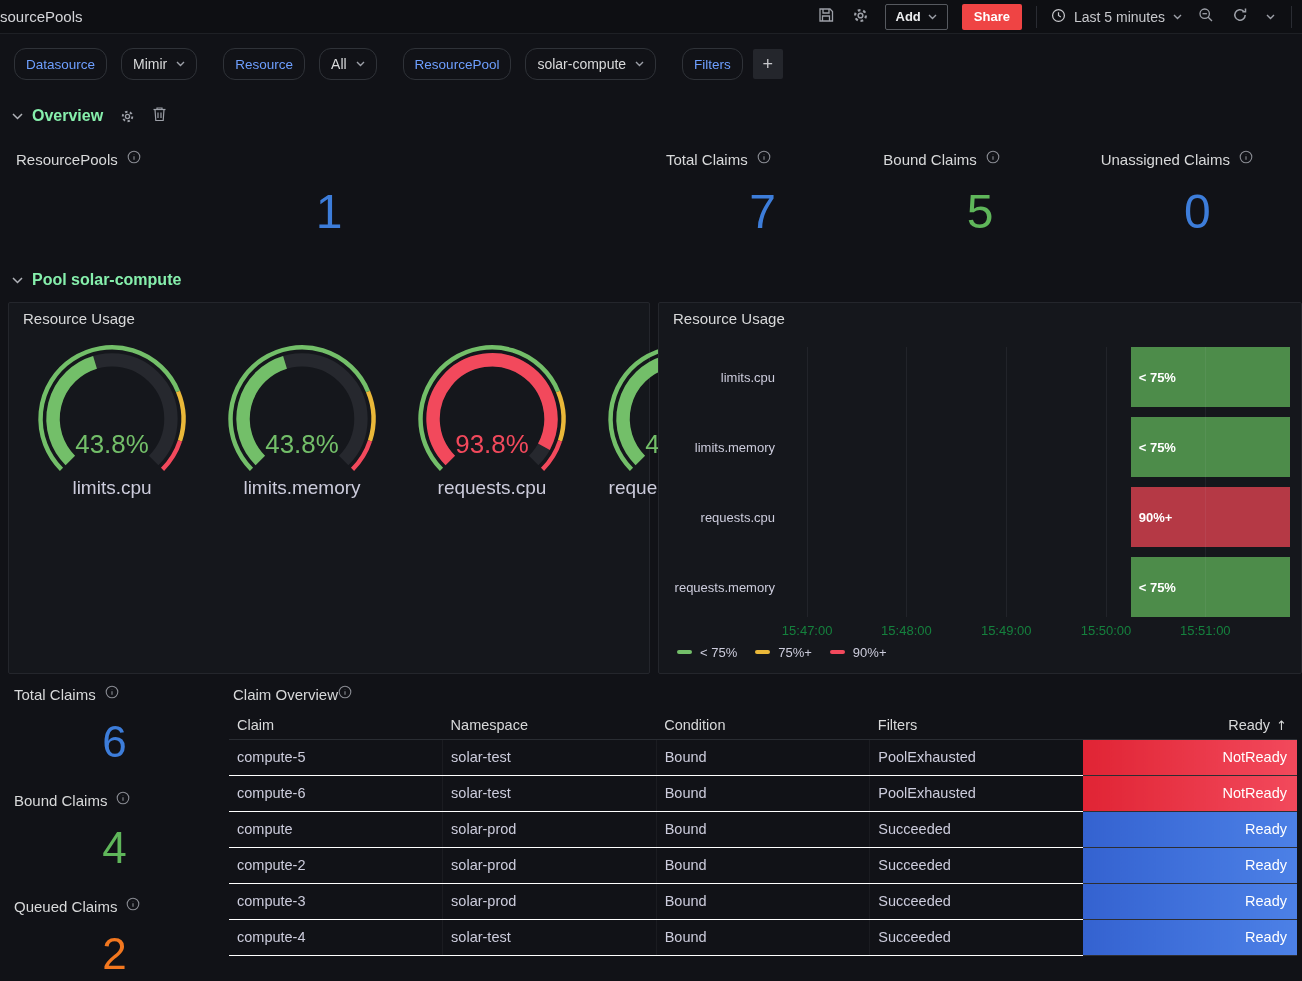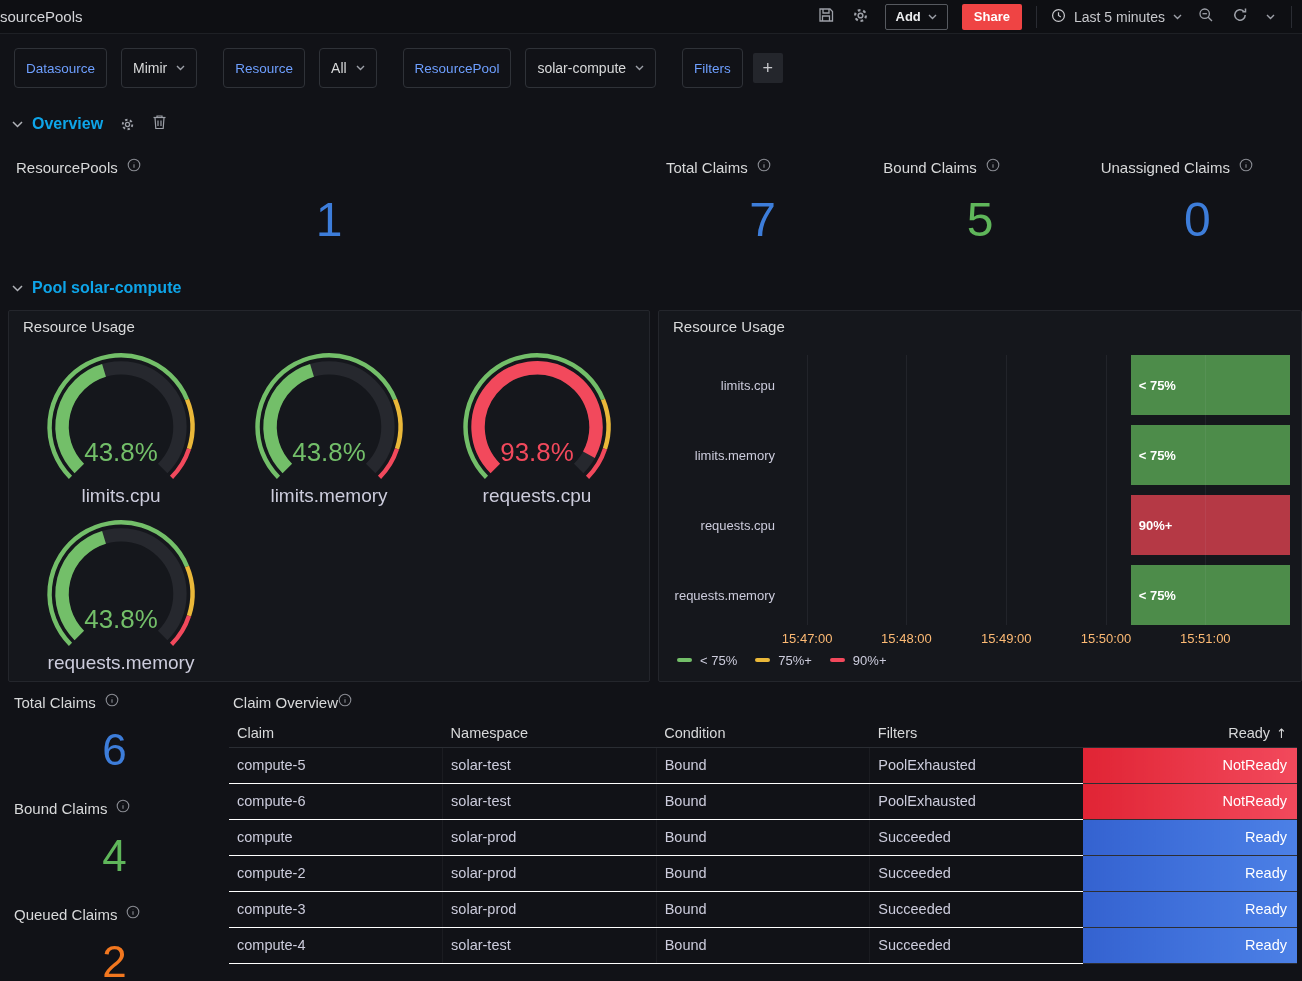--- a/index.html
+++ b/index.html
@@ -19,70 +19,70 @@
   .share-btn { height:26px; padding:0 12px; background:#ef4444; border:none; border-radius:2px;
     color:#FFFFFF; font-size:13px; font-weight:600; cursor:pointer; font-family:inherit; }
   .tb-divider { width:1px; height:22px; background:#2A2C33; }
   .time-btn { display:flex; align-items:center; gap:8px; background:none; border:none;
     color:#C7C8CC; font-size:14px; font-weight:500; cursor:pointer; font-family:inherit; }
   .chev { color:#9DA0A8; display:flex; }
 
   
   .vars-row { display:flex; align-items:center; padding:14px 0 12px 14px; }
   .var-group { display:flex; align-items:center; gap:14px; margin-right:26px; }
-  .var-box { height:40px; display:flex; align-items:center; gap:9px; padding:0 11px;
-    border:1px solid #2F3238; border-radius:4px; cursor:pointer; }
+  .var-box { height:32px; display:flex; align-items:center; gap:9px; padding:0 11px;
+    border:1px solid #2F3238; border-radius:12px; cursor:pointer; }
   .var-label { color:#6E9FFF; font-size:13.5px; font-weight:500; }
   .var-value { color:#D8D9DA; font-size:14px; font-weight:500; }
   .filters-box { margin-right:10px; }
   .plus-btn { width:30px; height:30px; display:flex; align-items:center; justify-content:center;
     background:#24262C; border:none; border-radius:2px; color:#C7C8CC; font-size:18px;
     cursor:pointer; line-height:1; }
 
   
   .section-header { display:flex; align-items:center; gap:9px; padding-left:12px;
     height:28px; margin-top:10px; cursor:pointer; }
-  .section-title { font-size:16px; font-weight:600; color:#0ea5e9; }
+  .section-title { font-size:16px; font-weight:600; color:#86efac; }
   .sec-icon { display:flex; align-items:center; color:#9DA0A8; margin-left:8px; cursor:pointer; }
 
   
   .stats-row { display:flex; gap:8px; padding:0 0 0 8px; height:112px; margin-top:14px; }
   .stat-panel { display:flex; flex-direction:column; }
   .stat-panel.wide { width:642px; }
   .stat-panel.slim { flex:1; }
   .stat-head { display:flex; align-items:center; gap:9px; padding:6px 0 0 8px; }
   .stat-title { font-size:15px; font-weight:500; color:#D8D9DA; }
   .stat-value { flex:1; display:flex; align-items:center; justify-content:center;
     font-size:48px; font-weight:500; line-height:1; }
 
   
   .panels-row { display:flex; gap:8px; padding-left:8px; height:372px; margin-top:8px; }
   .panel { background:#15171C; border:1px solid #24262C; border-radius:2px; }
   .gauge-panel { width:642px; padding:7px 8px 6px; display:flex; flex-direction:column; }
   .panel-title { font-size:15px; font-weight:500; color:#D8D9DA; padding-left:6px; cursor:pointer; }
-  .gauge-grid { flex:1; display:grid; grid-template-columns:1fr 1fr 1fr; grid-template-rows:1fr 1fr;
+  .gauge-grid { flex:1; display:grid; grid-template-columns:1fr 1fr 1fr 1fr; grid-template-rows:1fr 1fr;
     row-gap:0; margin-top:6px; }
   .gauge-cell { display:flex; flex-direction:column; align-items:center; justify-content:flex-end; }
   .gauge-svg { width:190px; height:134px; display:block; }
   .gauge-label { font-size:19px; color:#CCCCDC; margin-top:1px; line-height:1.2; }
 
   .timeline-panel { flex:1; padding:7px 8px 4px; display:flex; flex-direction:column; }
   .tl-rows { position:relative; margin-top:20px; }
   .tl-grid { position:absolute; left:122px; right:0; top:0; bottom:0; z-index:2; pointer-events:none; }
   .tl-gridline { position:absolute; top:0; bottom:0; width:1px; background:rgba(210,215,225,0.07); }
   .tl-row { display:flex; height:60px; margin-bottom:10px; }
   .tl-row:last-child { margin-bottom:0; }
   .tl-label { width:122px; display:flex; align-items:center; justify-content:flex-end;
     padding-right:14px; font-size:13px; color:#CCCCDC; }
   .tl-track { flex:1; position:relative; }
   .tl-bar { position:absolute; top:0; bottom:0; display:flex; align-items:center;
     padding-left:8px; z-index:1; }
   .tl-bar span { color:#FFFFFF; font-size:13px; font-weight:600; }
   .tl-axis { position:relative; height:22px; margin-left:122px; margin-top:2px; }
-  .tl-tick { position:absolute; top:4px; transform:translateX(-50%); font-size:13px; color:#fdba74;
+  .tl-tick { position:absolute; top:4px; transform:translateX(-50%); font-size:13px; color:#15803d;
     white-space:nowrap; }
   .tl-legend { display:flex; align-items:center; gap:18px; padding-left:10px; height:22px; }
   .tl-legend-item { display:flex; align-items:center; gap:8px; cursor:pointer; }
   .tl-swatch { width:15px; height:4px; border-radius:2px; }
   .tl-legend-label { font-size:13px; color:#CCCCDC; }
 
   
   .bottom-row { display:flex; gap:8px; padding-left:8px; margin-top:7px; height:318px; }
   .mini-stats { width:213px; display:flex; flex-direction:column; }
   .mini-stat { height:108px; display:flex; flex-direction:column; margin-bottom:6px; }

